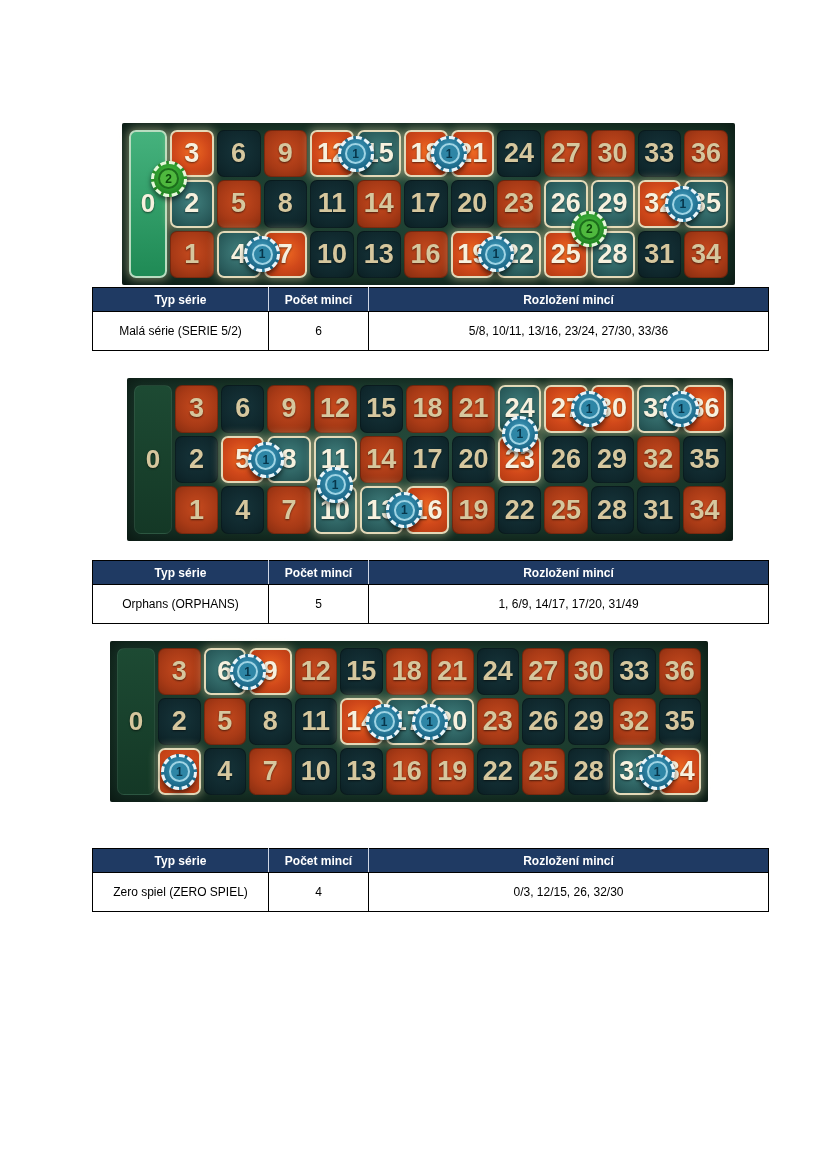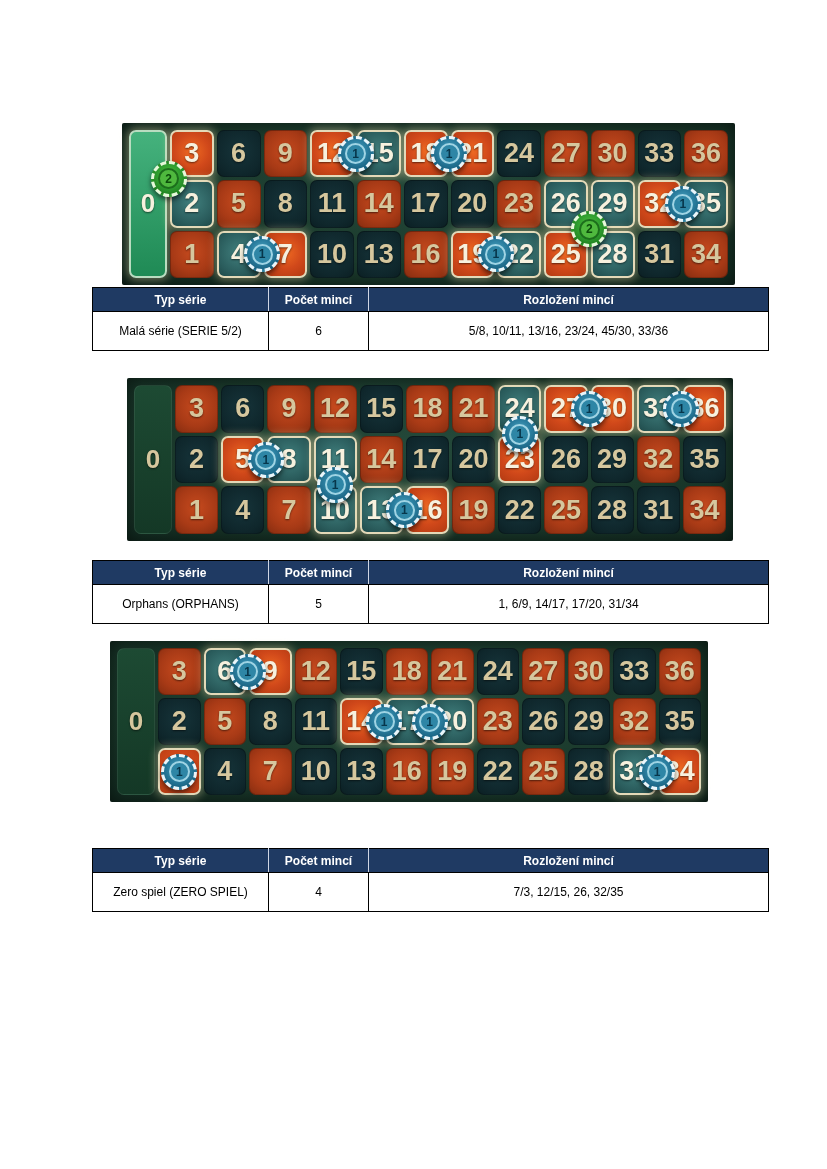--- a/index.html
+++ b/index.html
@@ -164,21 +164,21 @@
       <tr>
         <th>Typ série</th>
         <th>Počet mincí</th>
         <th>Rozložení mincí</th>
       </tr>
     </thead>
     <tbody>
       <tr>
         <td>Malá série (SERIE 5/2)</td>
         <td>6</td>
-        <td>5/8, 10/11, 13/16, 23/24, 45/30, 33/36</td>
+        <td>5/8, 10/11, 13/16, 23/24, 27/30, 33/36</td>
       </tr>
     </tbody>
   </table>
 
   <div class="board b2">
       <div class="cell zero">0</div>
       <div class="cell red" style="grid-area: 1 / 2;">3</div>
       <div class="cell dark" style="grid-area: 1 / 3;">6</div>
       <div class="cell red" style="grid-area: 1 / 4;">9</div>
       <div class="cell red" style="grid-area: 1 / 5;">12</div>
@@ -244,21 +244,21 @@
       <tr>
         <th>Typ série</th>
         <th>Počet mincí</th>
         <th>Rozložení mincí</th>
       </tr>
     </thead>
     <tbody>
       <tr>
         <td>Orphans (ORPHANS)</td>
         <td>5</td>
-        <td>1, 6/9, 14/17, 17/20, 31/34</td>
+        <td>1, 6/9, 14/17, 17/20, 31/49</td>
       </tr>
     </tbody>
   </table>
 
   <div class="board b3">
       <div class="cell zero">0</div>
       <div class="cell red" style="grid-area: 1 / 2;">3</div>
       <div class="cell dark hl" style="grid-area: 1 / 3;">6</div>
       <div class="cell red hl" style="grid-area: 1 / 4;">9</div>
       <div class="cell red" style="grid-area: 1 / 5;">12</div>
@@ -321,18 +321,18 @@
       <tr>
         <th>Typ série</th>
         <th>Počet mincí</th>
         <th>Rozložení mincí</th>
       </tr>
     </thead>
     <tbody>
       <tr>
         <td>Zero spiel (ZERO SPIEL)</td>
         <td>4</td>
-        <td>7/3, 12/15, 26, 32/35</td>
+        <td>0/3, 12/15, 26, 32/30</td>
       </tr>
     </tbody>
   </table>
 
 </div>
 
 </body></html>

